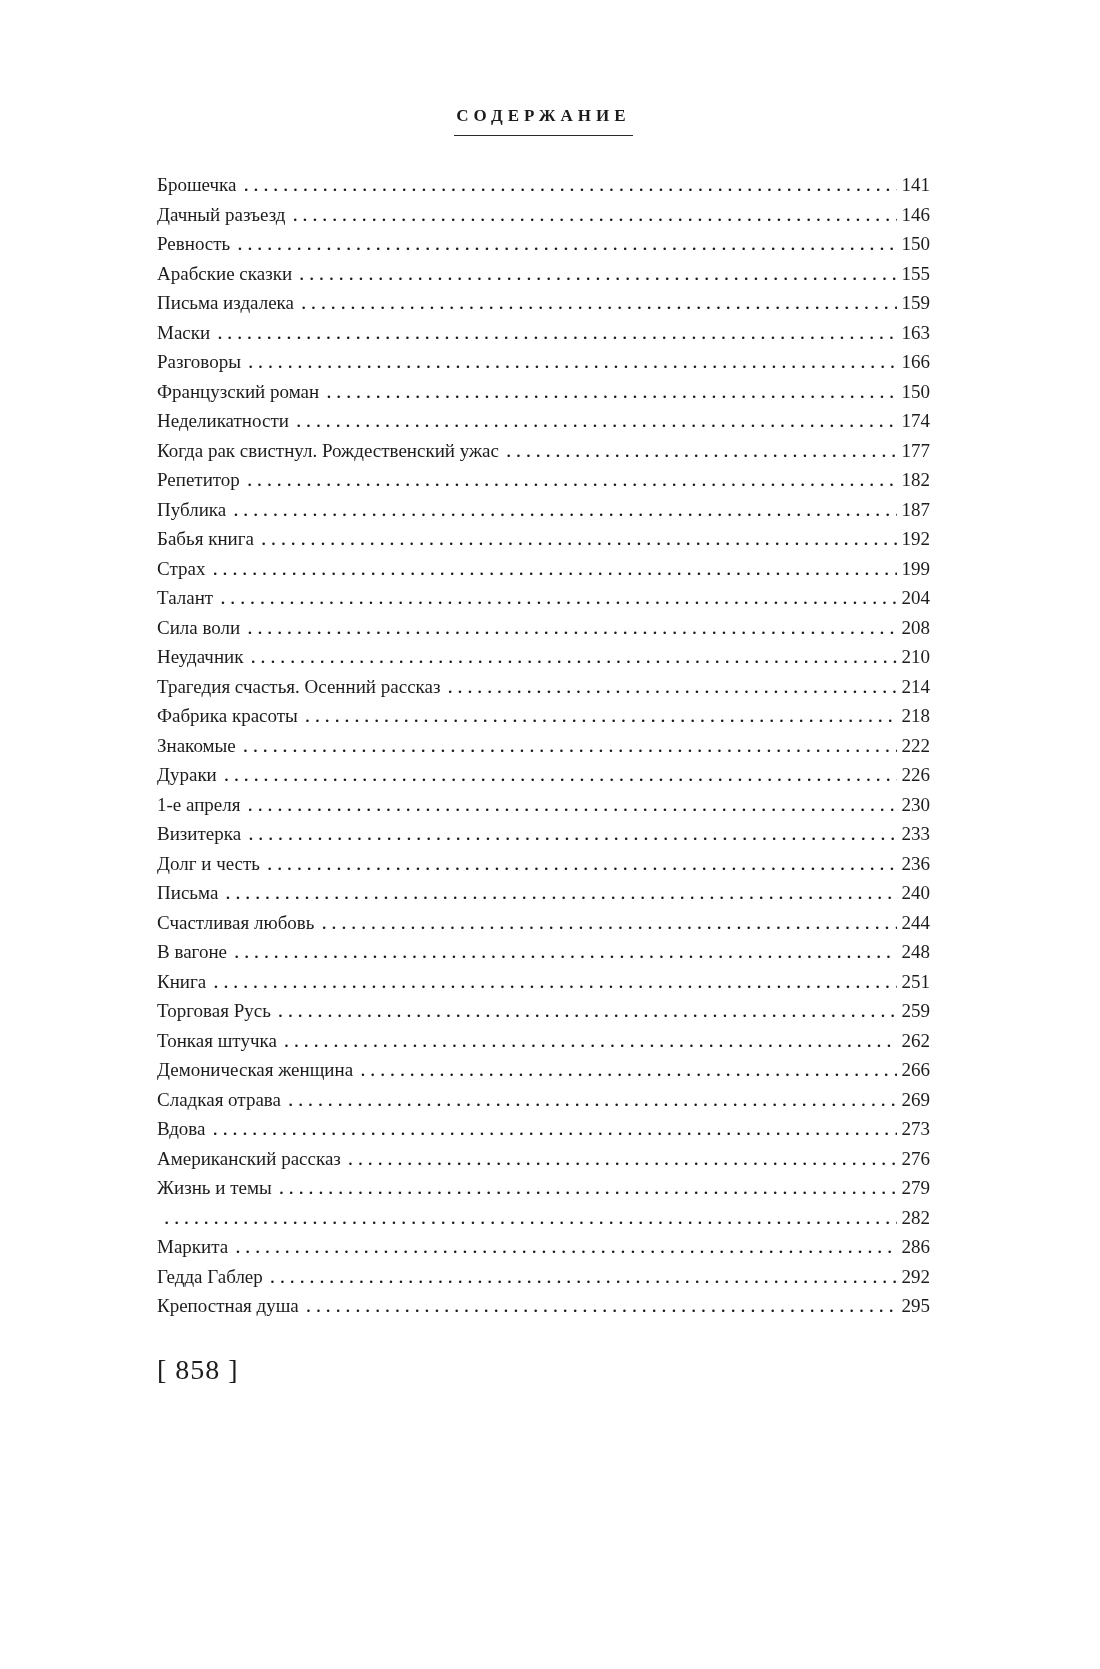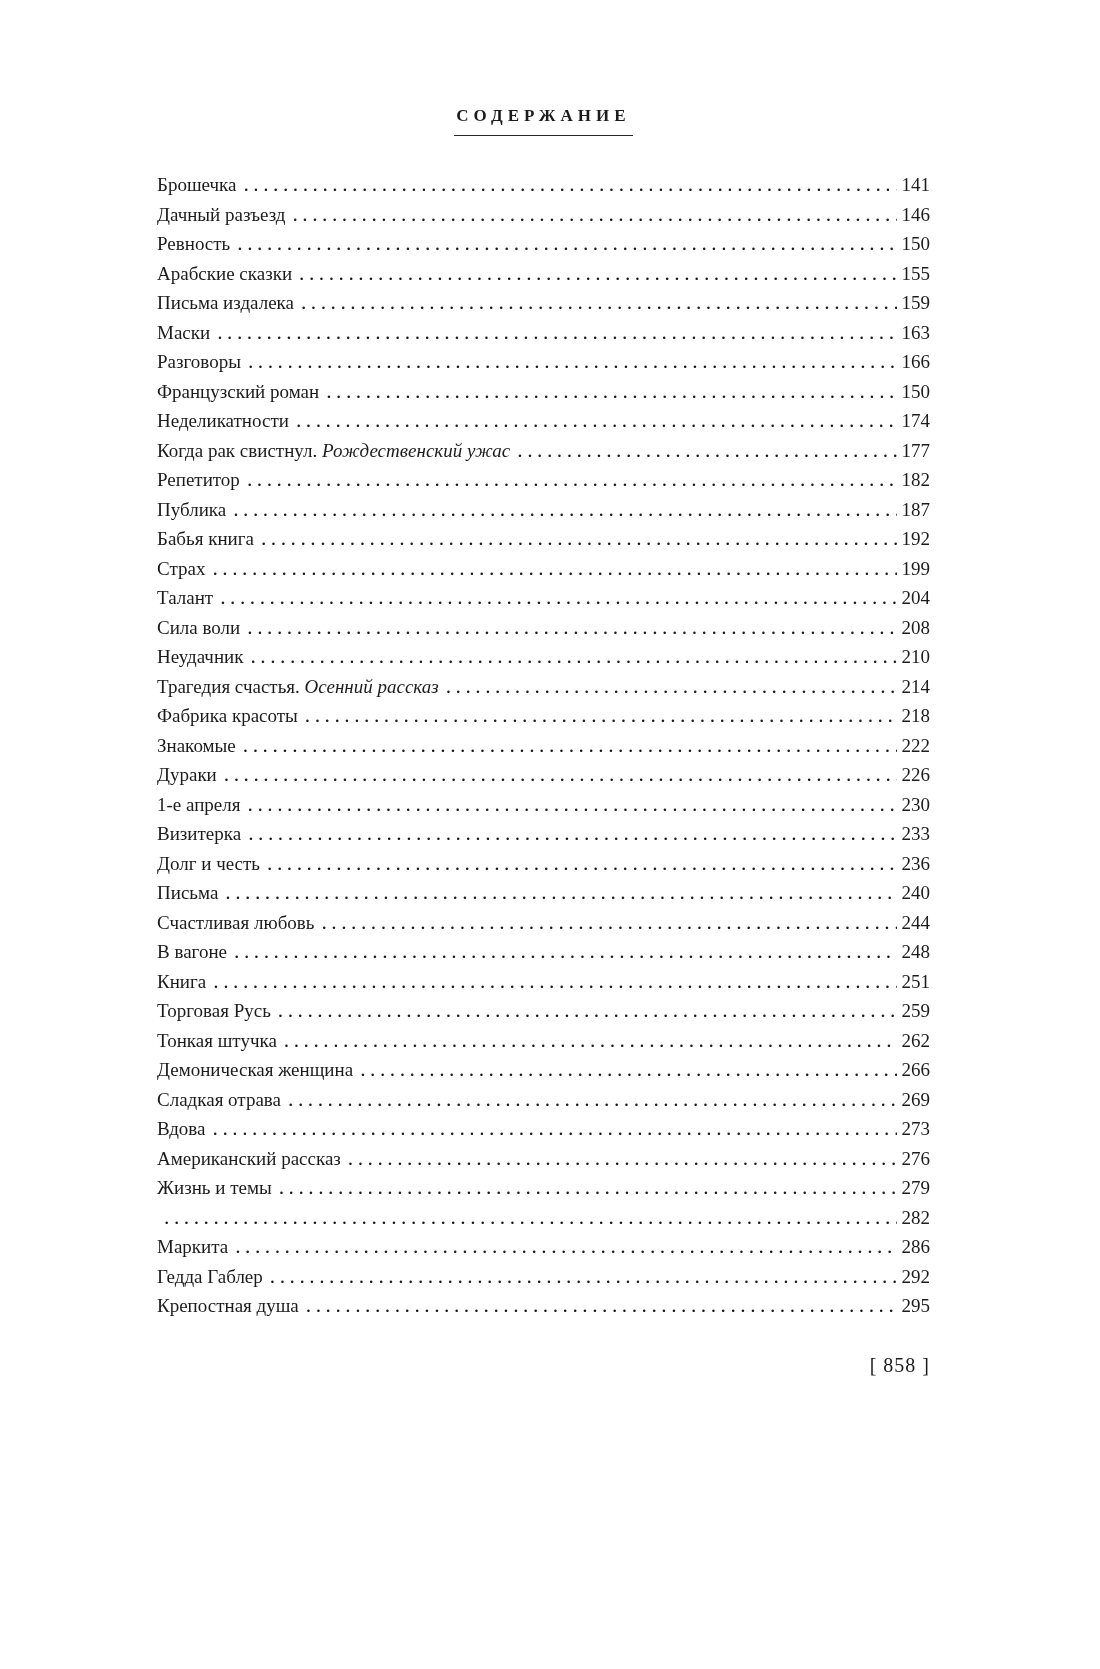--- a/index.html
+++ b/index.html
@@ -43,43 +43,42 @@
     display: flex;
     align-items: baseline;
     font-size: 19px;
     line-height: 29.5px;
     white-space: nowrap;
   }
   .toc-row .title {
     flex: 0 0 auto;
   }
   .toc-row .t-sub {
-    font-style: italic;
   }
   .leader {
     flex: 1 1 auto;
     overflow: hidden;
     white-space: nowrap;
     margin: 0 5px 0 7px;
     min-width: 12px;
   }
   .leader::after {
     content: "....................................................................................................................................................................................";
     letter-spacing: 4.5px;
     font-size: 21.5px;
     color: #1c1c1c;
   }
   .pagenum {
     flex: 0 0 auto;
     text-align: right;
   }
   .page-footer {
-    text-align: right;
+    text-align: left;
     margin-top: 33px;
-    font-size: 20px;
+    font-size: 28px;
     letter-spacing: 1px;
   }
 </style>
 </head>
 <body>
 
 <div class="book-page">
 
   <div class="toc-header-wrap">
     <h1 class="toc-header">СОДЕРЖАНИЕ</h1>

